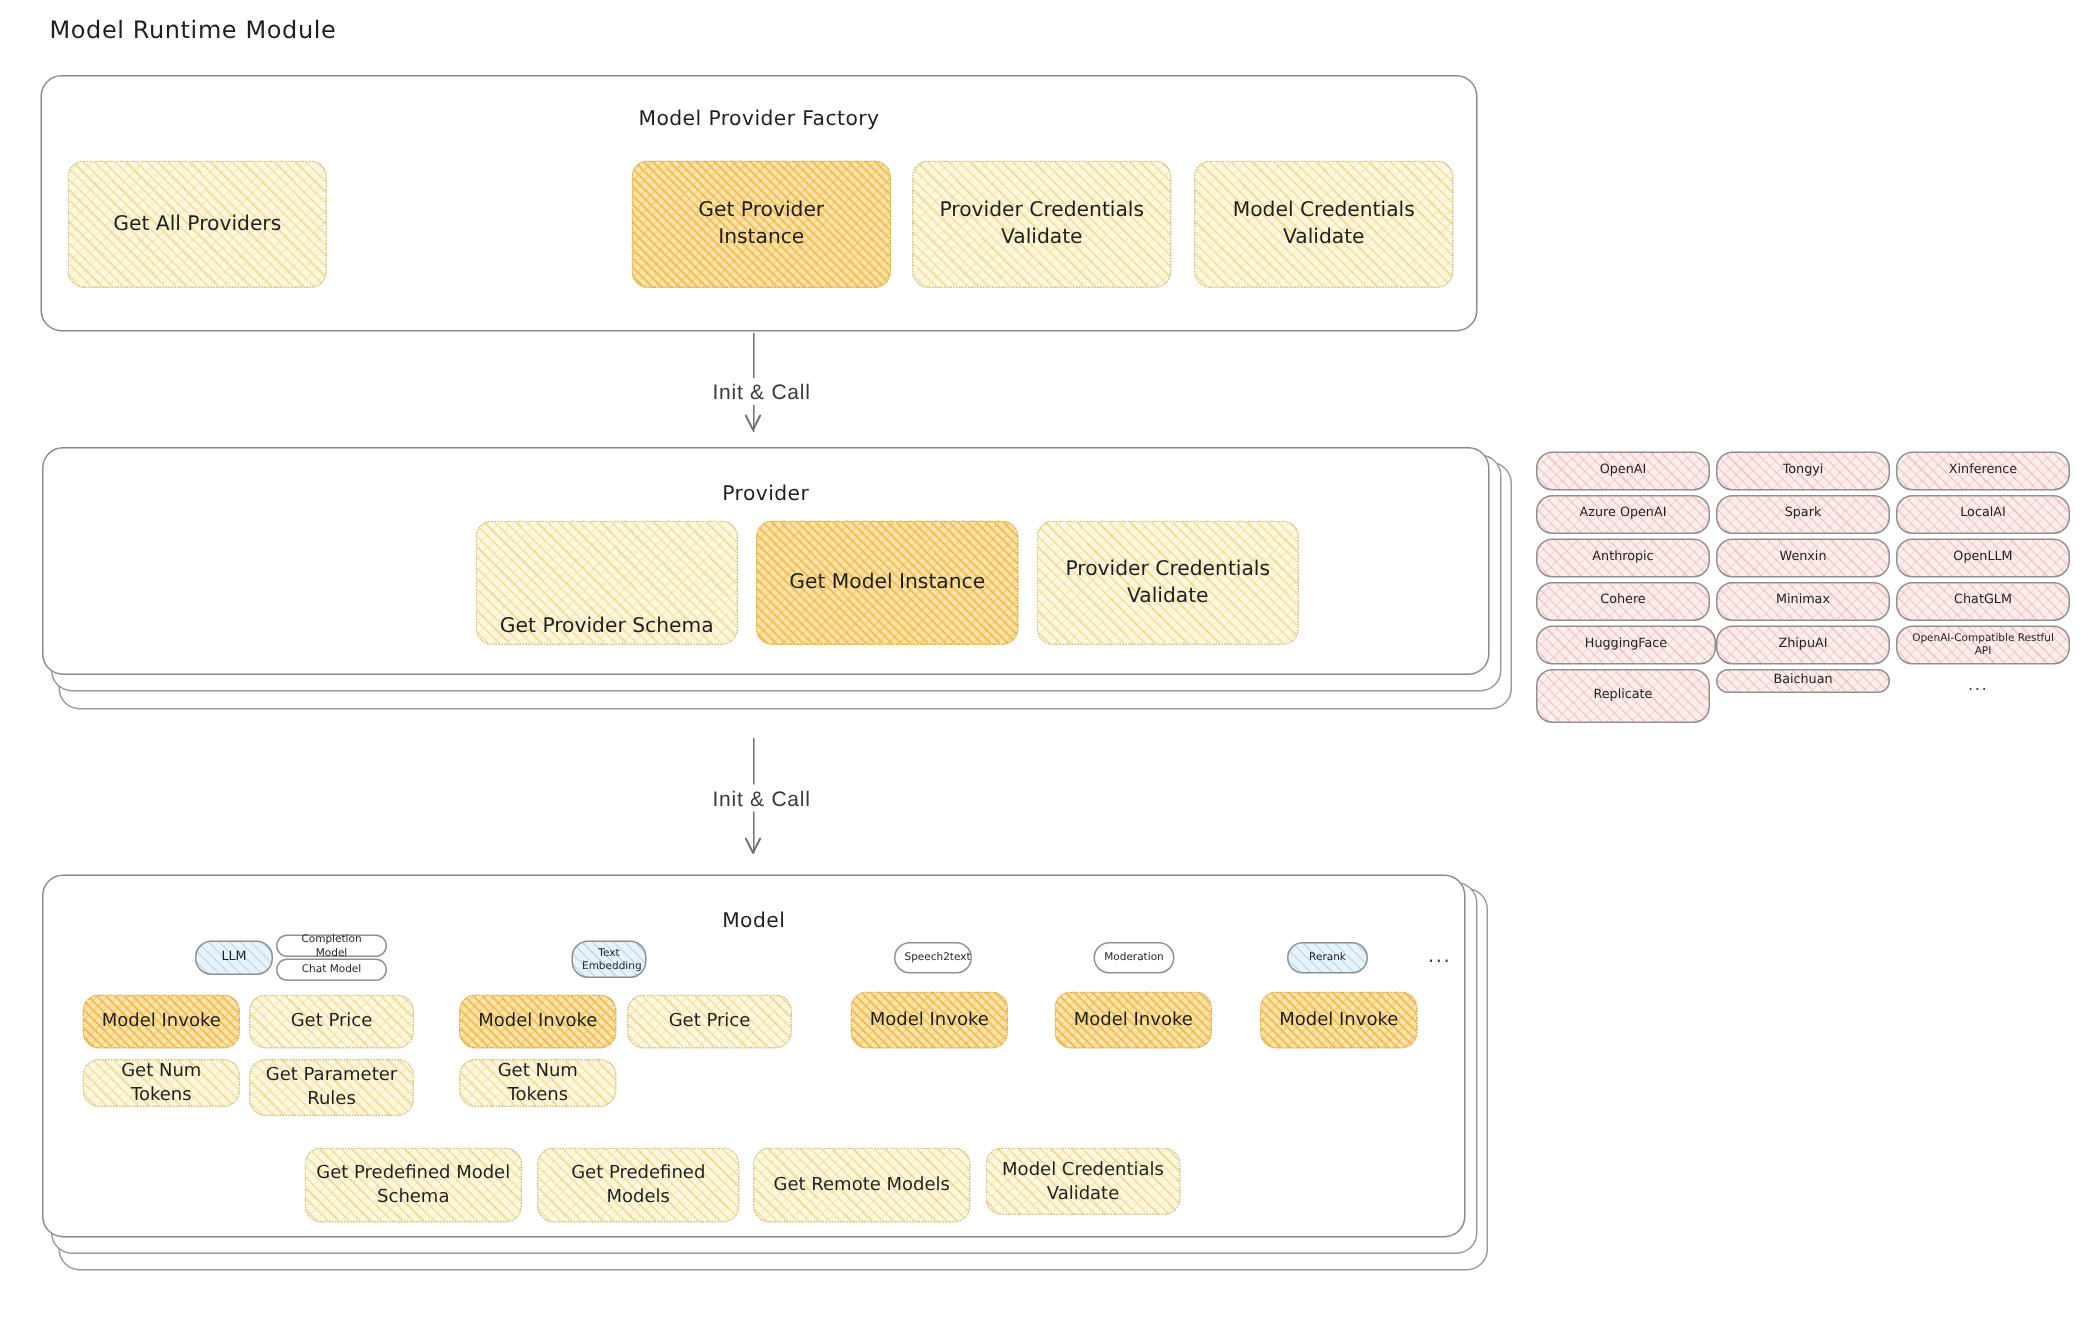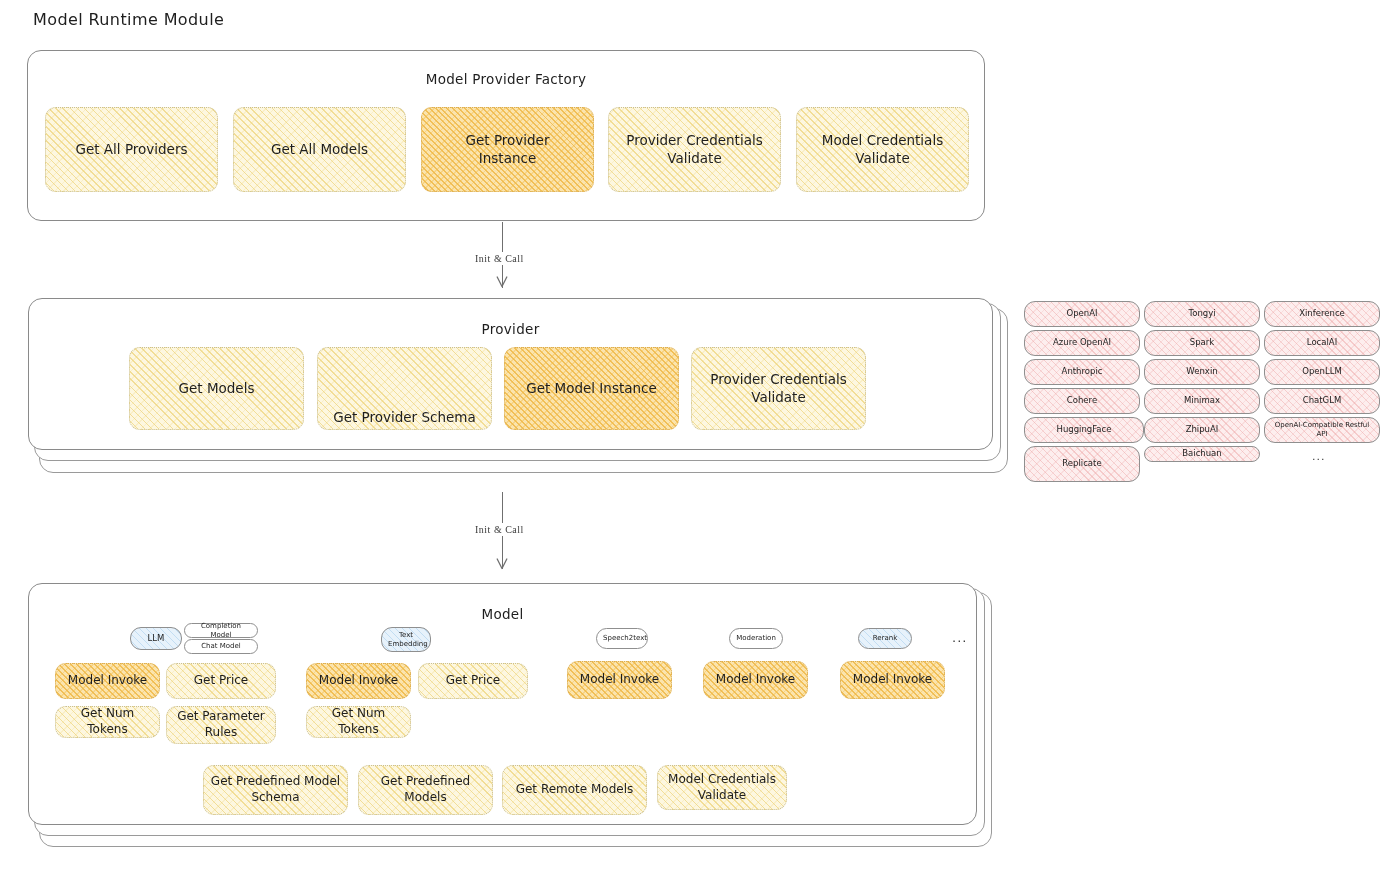--- a/index.html
+++ b/index.html
@@ -109,22 +109,22 @@
     position: absolute;
     width: 1.4px;
     background: #6f6f6f;
   }
   .arrow-head {
     position: absolute;
     width: 12px; height: 12px;
   }
   .arrow-label {
     position: absolute;
-    font-family: Liberation Serif, serif;
-    font-size: 10px;
+    font-family: Liberation Sans, sans-serif;
+    font-size: 14px;
     letter-spacing: .5px;
     color: #3b3b3b;
     background: #ffffff;
     padding: 1px 3px;
     white-space: nowrap;
   }
 
   .ellipsis {
     position: absolute;
     font-size: 13px;
@@ -138,23 +138,20 @@
 <div id="canvas">
 
   <div class="abs" id="page-title">Model Runtime Module</div>
 
   <div class="abs panel" style="left:27px; top:50px; width:958px; height:171px;">
     <div class="panel-title" style="top:20px;">Model Provider Factory</div>
   </div>
 
   <div class="box fill-yellow t14" style="left:45px; top:107px; width:173px; height:85px;">
     <span class="lbl">Get All Providers</span>
-  </div>
-  <div class="box fill-yellow t14" style="left:233px; top:107px; width:173px; height:85px;">
-    <span class="lbl">Get All Models</span>
   </div>
   <div class="box fill-orange t14" style="left:421px; top:107px; width:173px; height:85px;">
     <span class="lbl">Get Provider
 Instance</span>
   </div>
   <div class="box fill-yellow t14" style="left:608px; top:107px; width:173px; height:85px;">
     <span class="lbl">Provider Credentials
 Validate</span>
   </div>
   <div class="box fill-yellow t14" style="left:796px; top:107px; width:173px; height:85px;">
@@ -167,23 +164,20 @@
     <path d="M1.2 1 L6 10.5 L10.8 1" fill="none" stroke="#6f6f6f" stroke-width="1.3" stroke-linecap="round" stroke-linejoin="round"></path>
   </svg>
   <div class="arrow-label" style="left:472px; top:252px;">Init &amp; Call</div>
 
   <div class="abs panel-layer" style="left:39px; top:308px; width:969px; height:165px;"></div>
   <div class="abs panel-layer" style="left:34px; top:303px; width:967px; height:158px;"></div>
   <div class="abs panel" style="left:28px; top:298px; width:965px; height:152px;">
     <div class="panel-title" style="top:22px;">Provider</div>
   </div>
 
-  <div class="box fill-yellow t14" style="left:129px; top:347px; width:175px; height:83px;">
-    <span class="lbl">Get Models</span>
-  </div>
   <div class="box fill-yellow t14" style="left:317px; top:347px; width:175px; height:83px;align-items:flex-end;">
     <span class="lbl">Get Provider Schema</span>
   </div>
   <div class="box fill-orange t14" style="left:504px; top:347px; width:175px; height:83px;">
     <span class="lbl">Get Model Instance</span>
   </div>
   <div class="box fill-yellow t14" style="left:691px; top:347px; width:175px; height:83px;">
     <span class="lbl">Provider Credentials
 Validate</span>
   </div>

